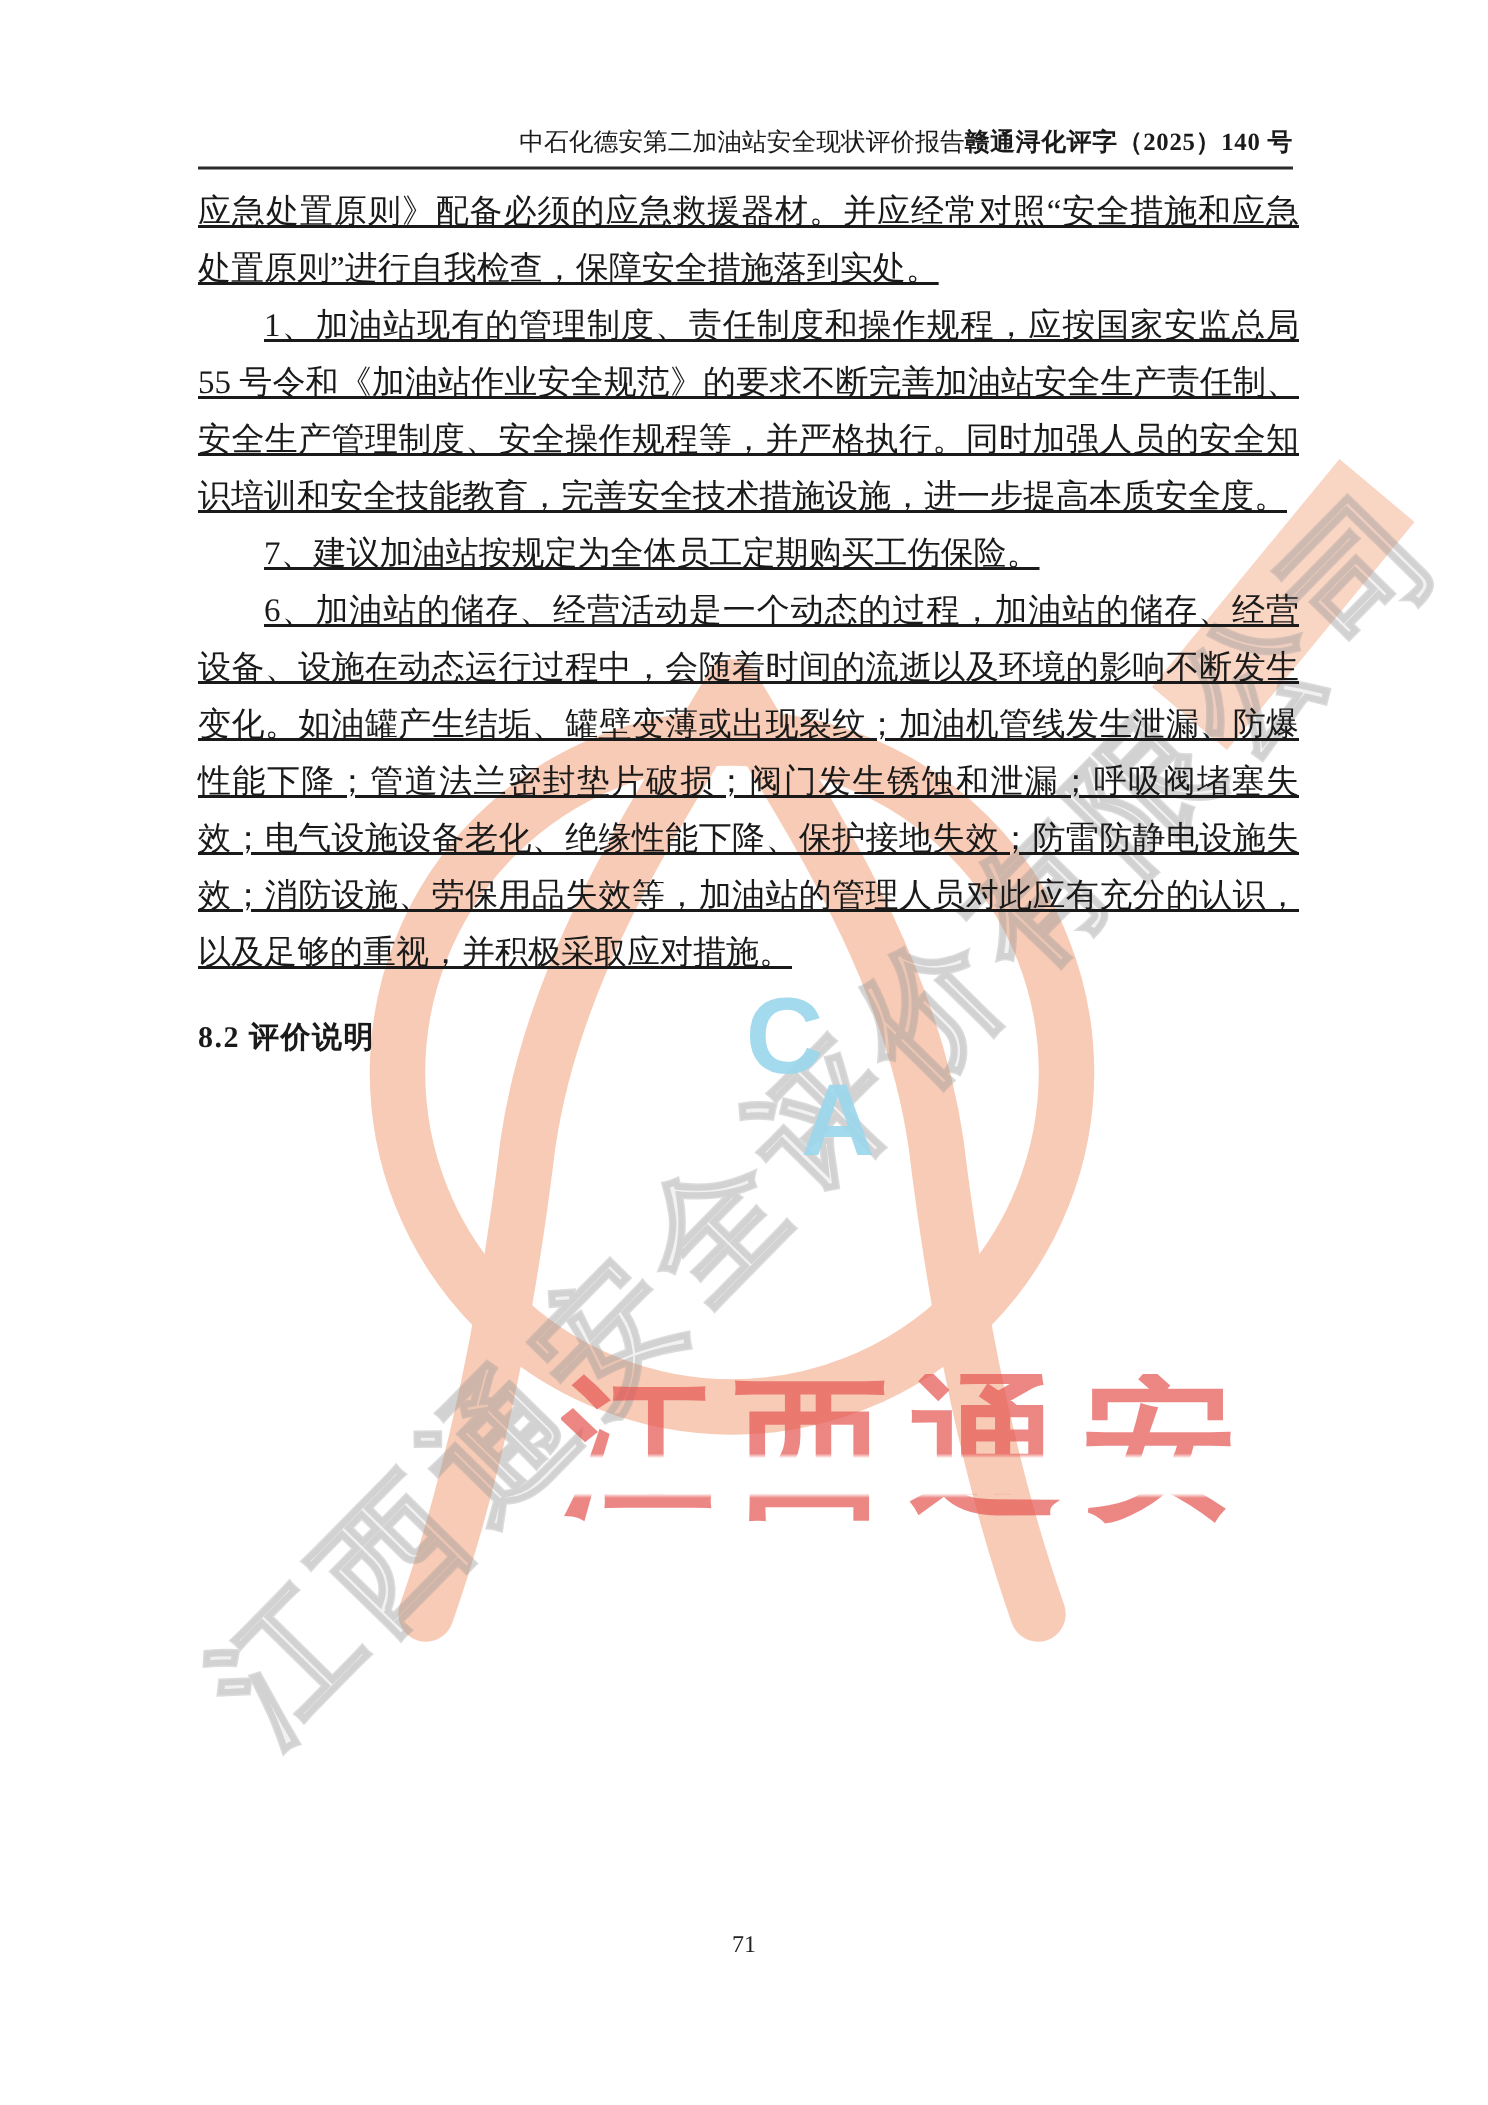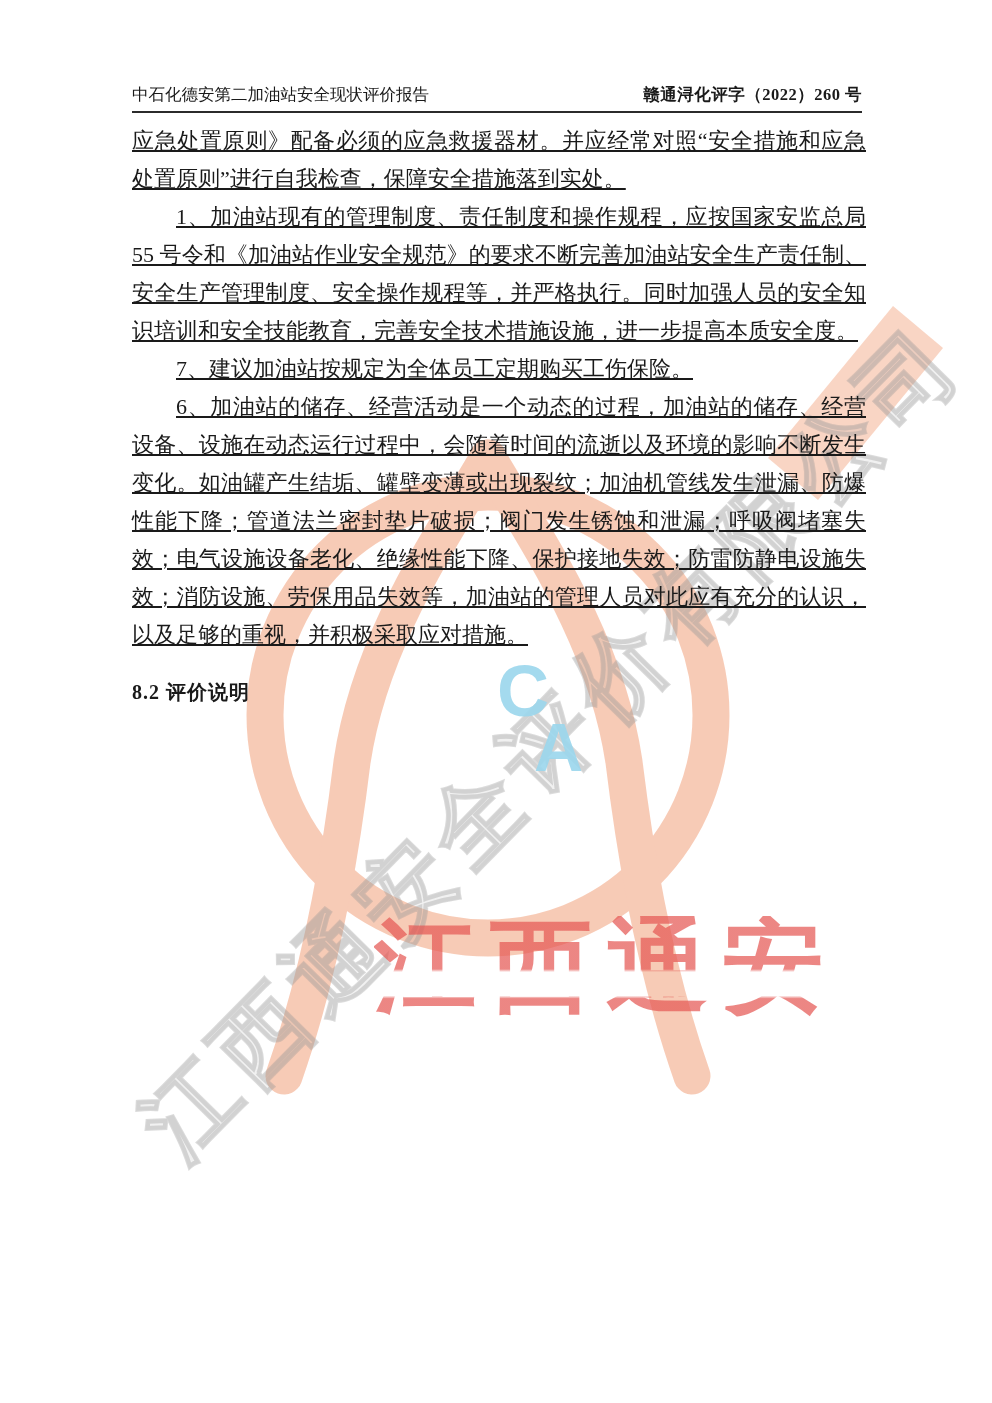--- a/index.html
+++ b/index.html
@@ -5,21 +5,21 @@
   html,body{margin:0;padding:0;background:#d8d8d8;}
   .page{
     position:relative;width:992px;height:1403px;margin:0 auto;
     background:#ffffff;overflow:hidden;
     font-family:"Liberation Serif","DejaVu Serif",serif;
     color:#1a1a1a;
   }
   
   .header{
     position:absolute;left:132px;right:130px;top:84px;z-index:2;
-    display:flex;justify-content:space-between;align-items:flex-end;
+    display:flex;justify-content:flex-end;align-items:flex-end;
     font-size:16.5px;line-height:22px;
     border-bottom:2px solid #2b2b2b;padding-bottom:5px;
   }
   .header .right{font-weight:bold;letter-spacing:.5px;}
   
   .content{
     position:absolute;left:132px;top:122px;width:734px;z-index:2;
   }
   .content p{
     margin:0;font-size:22px;line-height:38px;
@@ -81,25 +81,26 @@
 
   <div class="wm-diagonal">江西通安全评价有限公司</div>
 
   <span class="wm-blue-letter wm-blue-c">C</span>
   <span class="wm-blue-letter wm-blue-a">A</span>
 
   <div class="wm-stamp">江西通安</div>
 
   <div class="header">
     <span class="left">中石化德安第二加油站安全现状评价报告</span>
-    <span class="right">赣通浔化评字（2022）260 号</span>
+    <span class="right">赣通浔化评字（2025）140 号</span>
   </div>
 
   <div class="content">
     <p>应急处置原则》配备必须的应急救援器材。并应经常对照“安全措施和应急处置原则”进行自我检查，保障安全措施落到实处。</p>
     <p class="indent">1、加油站现有的管理制度、责任制度和操作规程，应按国家安监总局55 号令和《加油站作业安全规范》的要求不断完善加油站安全生产责任制、安全生产管理制度、安全操作规程等，并严格执行。同时加强人员的安全知识培训和安全技能教育，完善安全技术措施设施，进一步提高本质安全度。</p>
     <p class="indent">7、建议加油站按规定为全体员工定期购买工伤保险。</p>
     <p class="indent">6、加油站的储存、经营活动是一个动态的过程，加油站的储存、经营设备、设施在动态运行过程中，会随着时间的流逝以及环境的影响不断发生变化。如油罐产生结垢、罐壁变薄或出现裂纹；加油机管线发生泄漏、防爆性能下降；管道法兰密封垫片破损；阀门发生锈蚀和泄漏；呼吸阀堵塞失效；电气设施设备老化、绝缘性能下降、保护接地失效；防雷防静电设施失效；消防设施、劳保用品失效等，加油站的管理人员对此应有充分的认识，以及足够的重视，并积极采取应对措施。</p>
     <div class="section-heading">8.2 评价说明</div>
   </div>
 
+  <div class="page-number">71</div>
 
 </div>
 
 </body></html>

